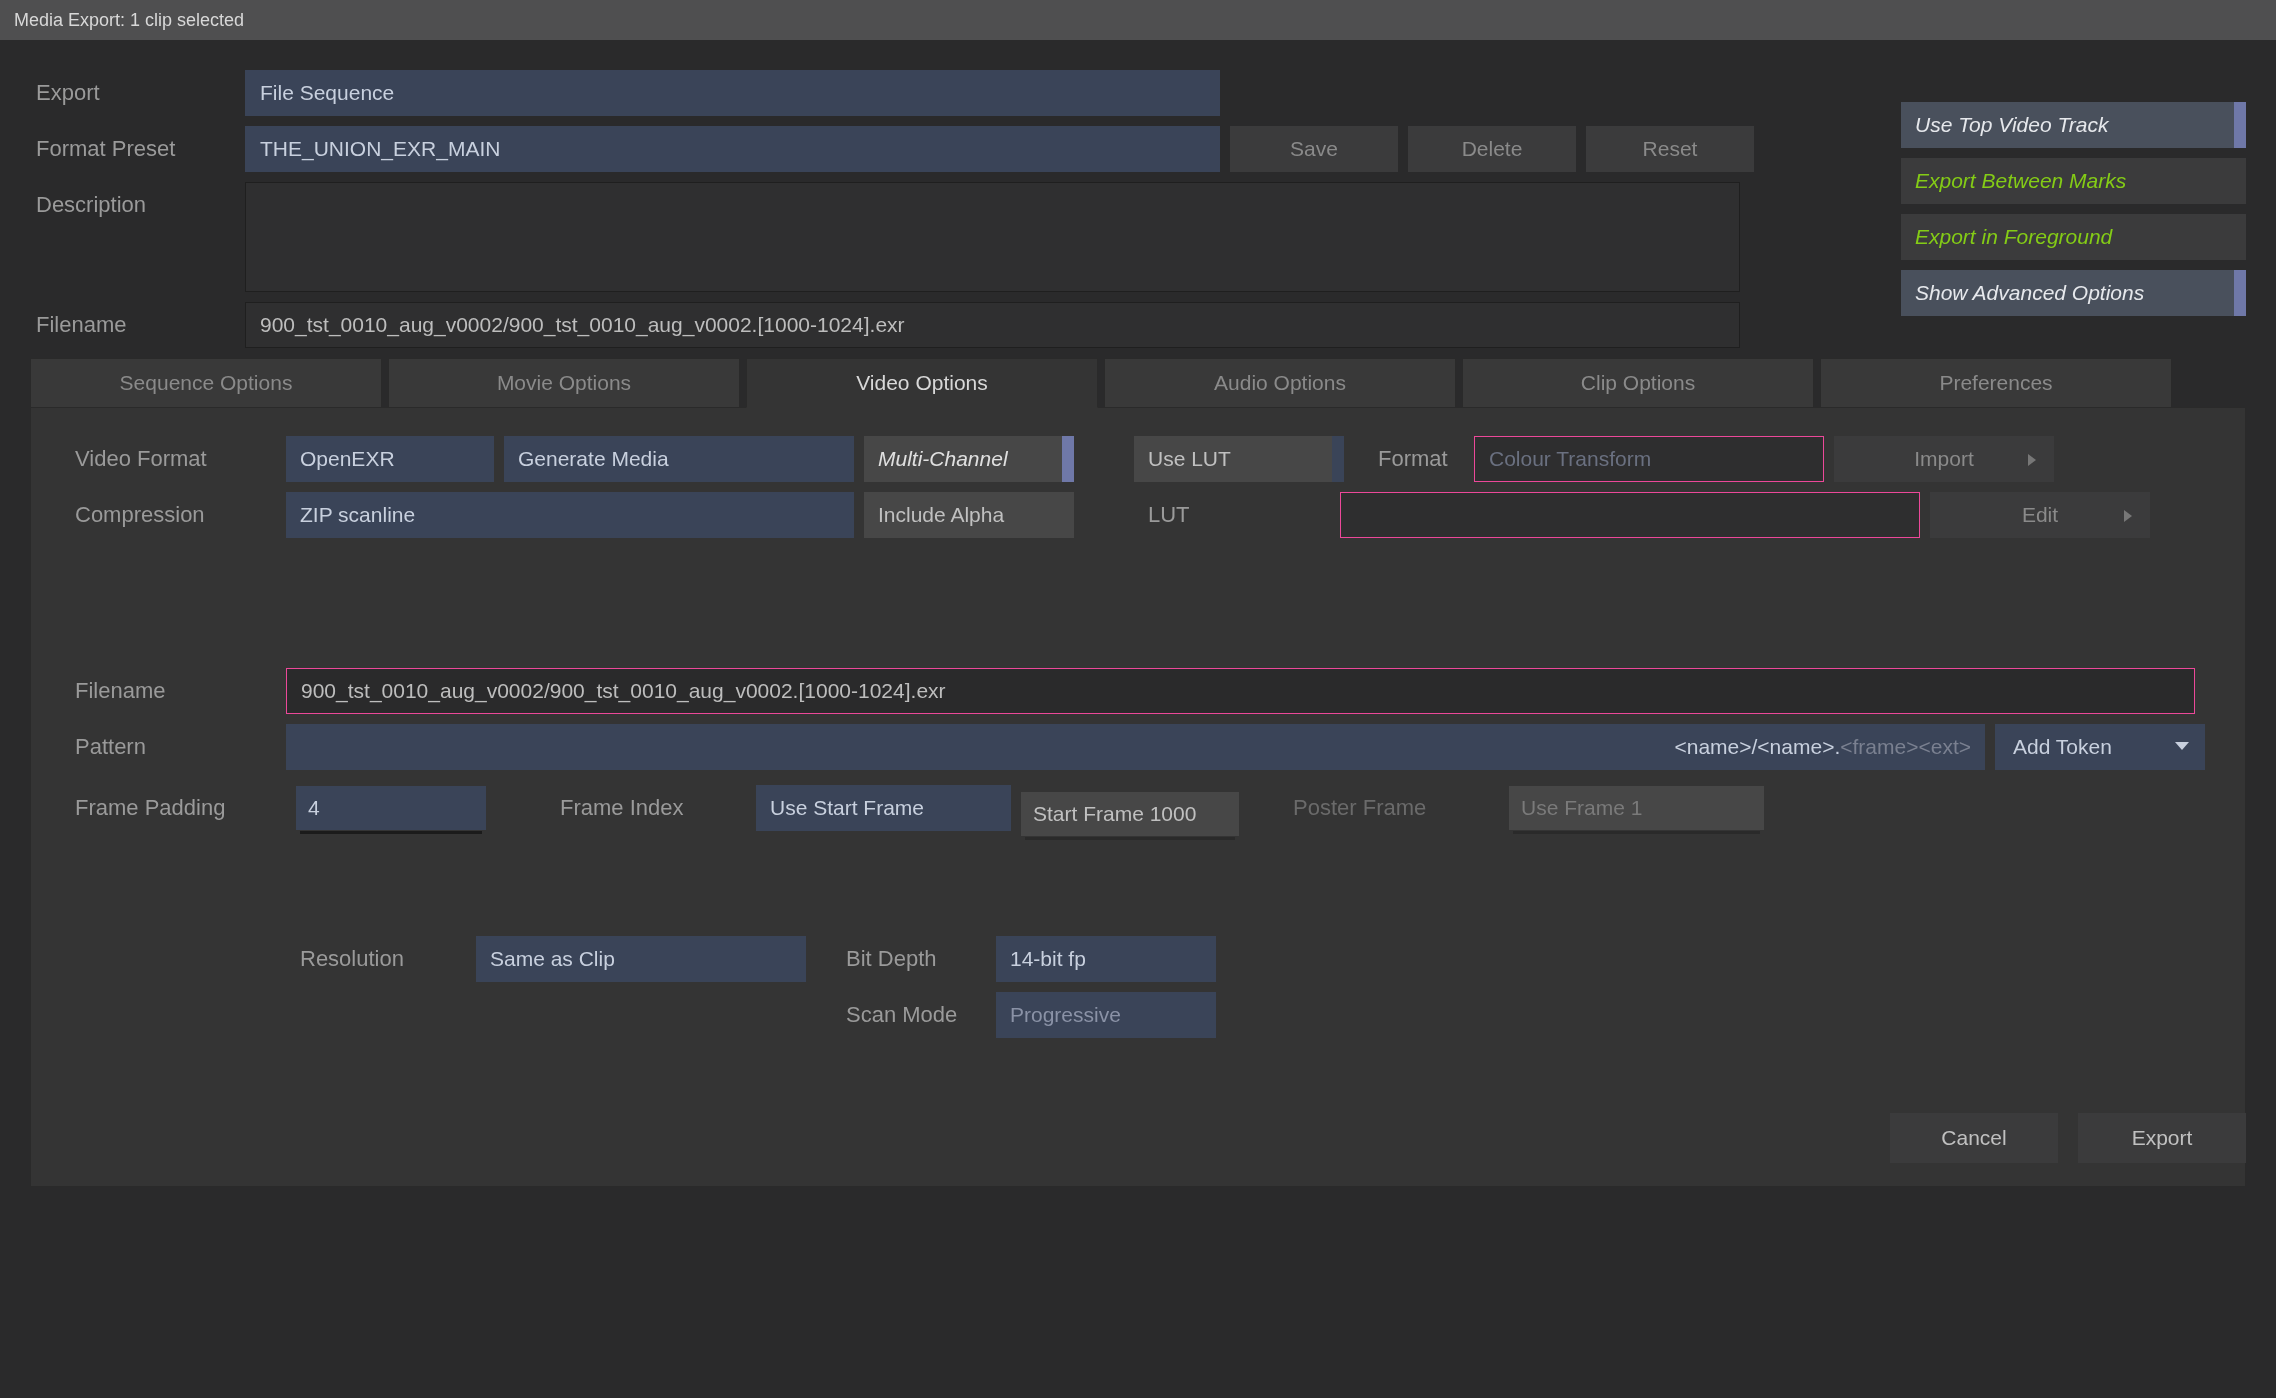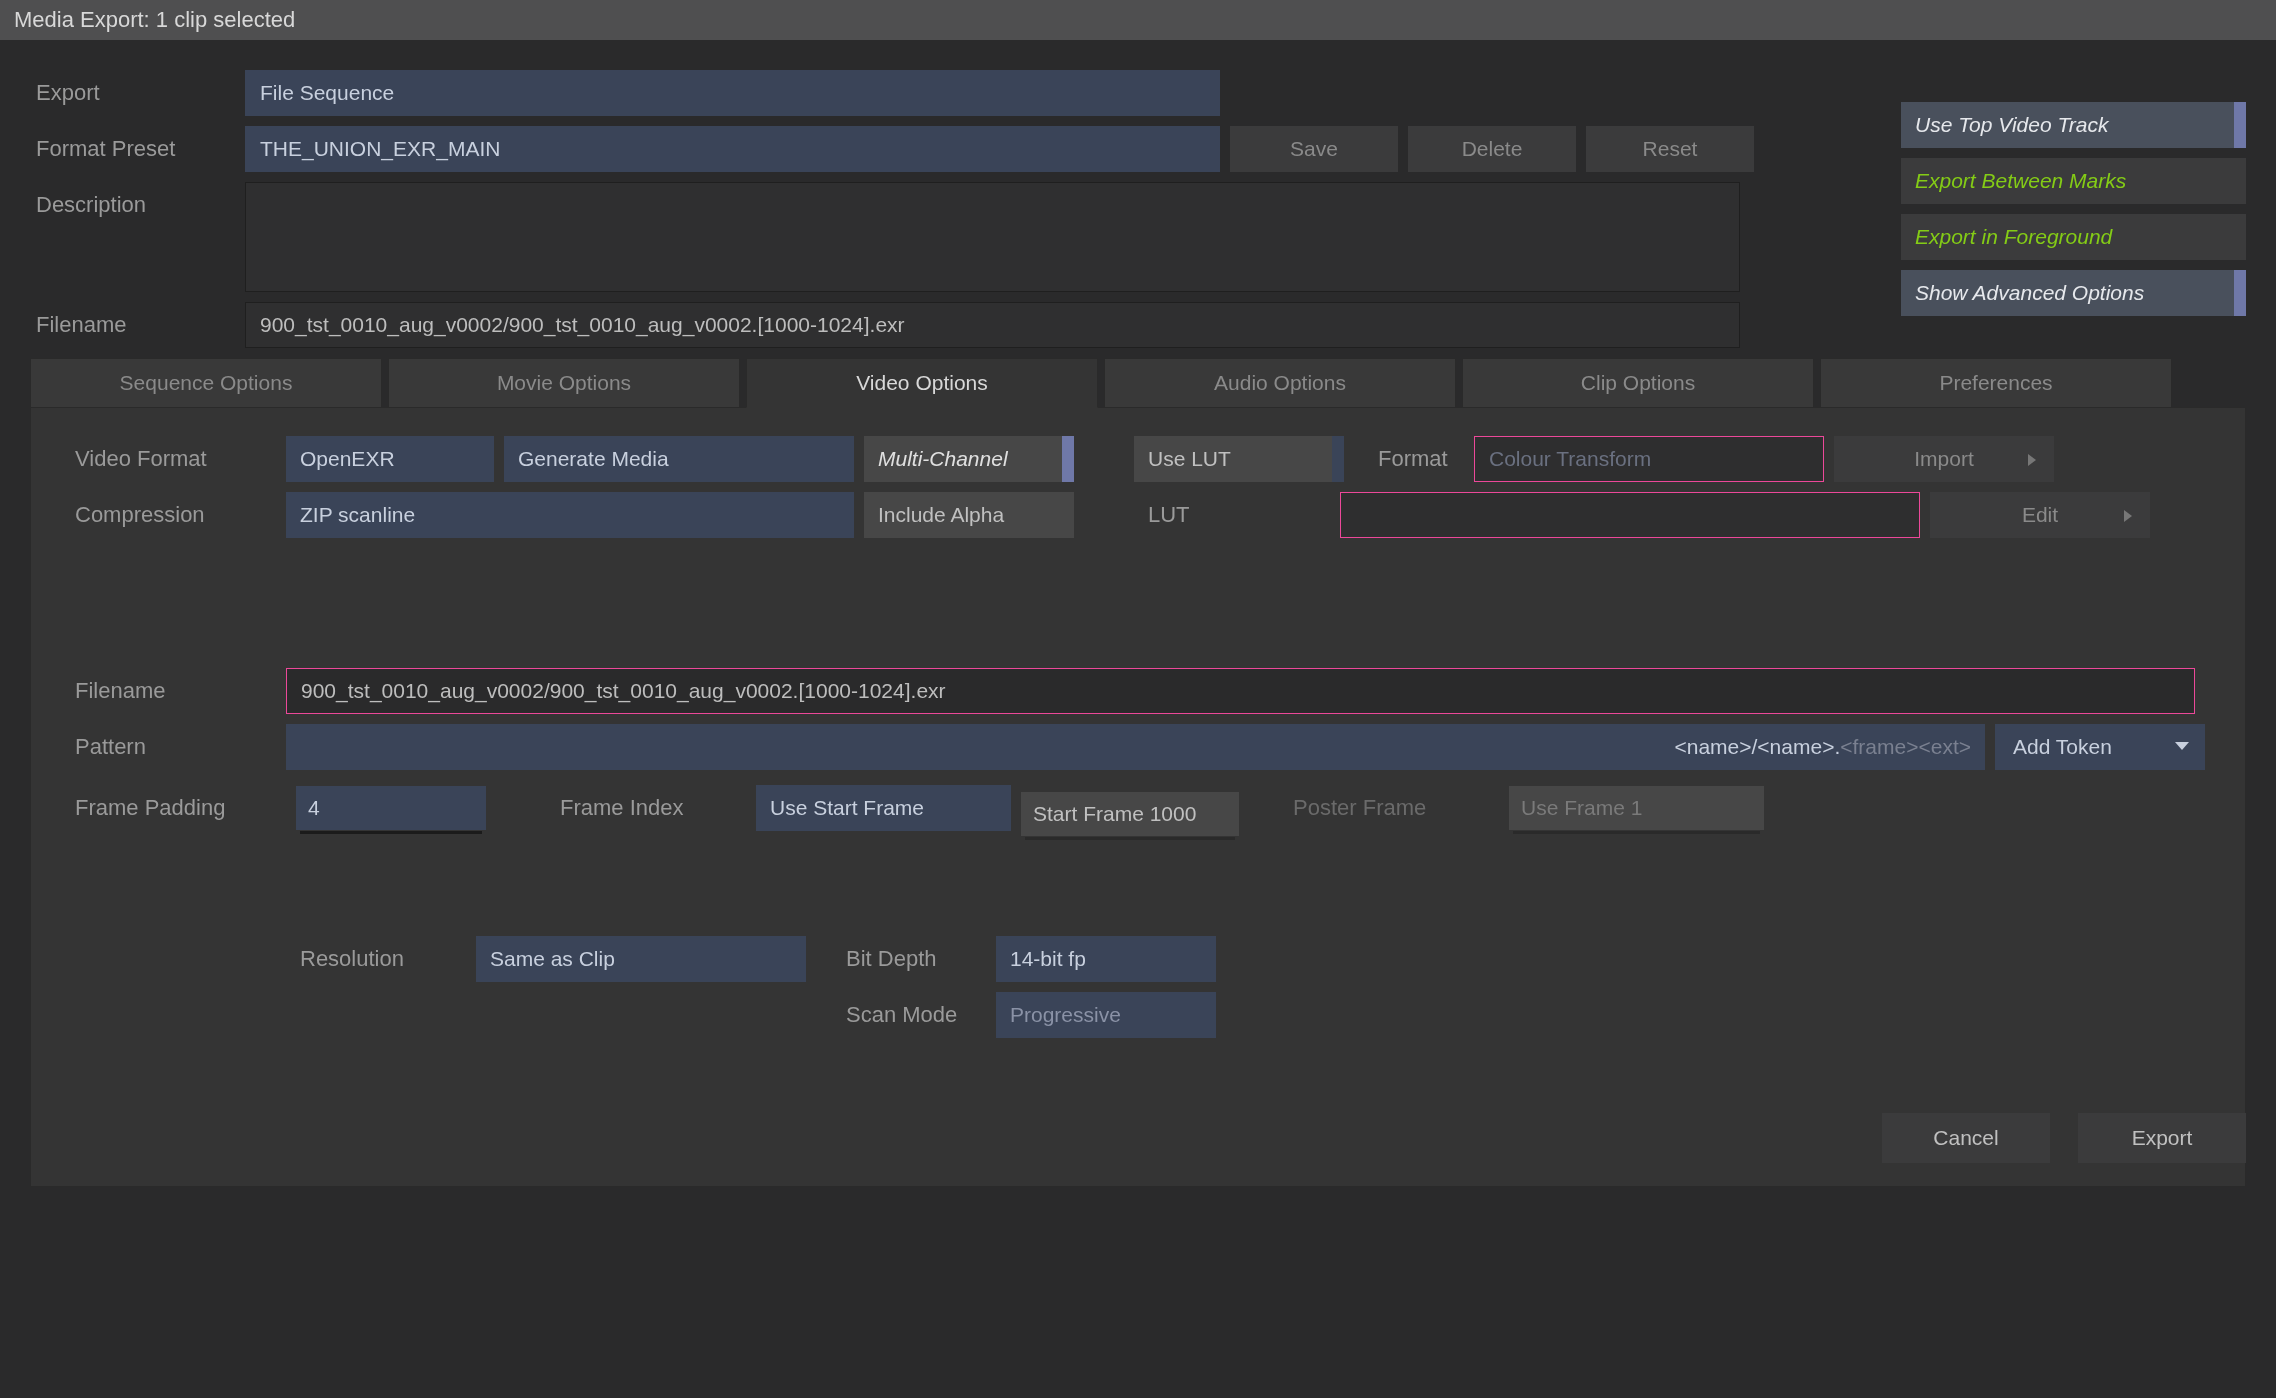--- a/index.html
+++ b/index.html
@@ -1,18 +1,18 @@
 <!DOCTYPE html>
 <html><head>
 <meta charset="utf-8">
 <style>
   * { box-sizing: border-box; margin: 0; padding: 0; font-family: "Segoe UI", "Helvetica Neue", Arial, sans-serif; }
   html, body { width: 2276px; height: 1398px; background: #1a1a1b; color: #b8b8b8; font-size: 21px; }
   .window { width: 2276px; height: 1398px; background: #2a2a2b; position: relative; }
-  .titlebar { background: #4f4f50; height: 40px; line-height: 40px; padding-left: 14px; color: #d8d8d8; font-size: 22px; }
+  .titlebar { background: #4f4f50; height: 40px; line-height: 40px; padding-left: 14px; color: #d8d8d8; font-size: 18px; }
   .body { padding: 30px 30px 0 30px; position: relative; }
 
   .row { display: flex; align-items: stretch; margin-bottom: 10px; }
   .label-col { flex: 0 0 215px; color: #9a9a9a; font-size: 22px; display: flex; align-items: center; padding: 10px 6px; }
   .field { background: #3a4458; color: #c8d0de; padding: 10px 14px; height: 46px; display: flex; align-items: center; border: 1px solid transparent; }
 
   .dropdown-940 { width: 975px; }
   .save-row-btn { flex: 0 0 168px; background: #3b3b3c; color: #8a8a8a; height: 46px; display: flex; align-items: center; justify-content: center; margin-left: 10px; cursor: pointer; }
   .right-toggles { position: absolute; right: 30px; width: 345px; }
   .toggle { background: #3b3b3c; height: 46px; display: flex; align-items: center; padding: 0 14px; color: #84cc16; font-style: italic; margin-bottom: 10px; position: relative; cursor: pointer; }
@@ -42,21 +42,21 @@
   .pattern-box .tok { color: #c8d0de; }
   .pattern-box .faded { color: #7a8090; }
   .add-token { background: #3a4458; width: 210px; height: 46px; display: flex; align-items: center; padding: 0 18px; color: #c8d0de; position: relative; margin-left: 10px; cursor: pointer; }
   .add-token .arrow { position: absolute; right: 16px; top: 18px; width: 0; height: 0; border-left: 7px solid transparent; border-right: 7px solid transparent; border-top: 8px solid #c8d0de; }
 
   .numfield { background: #3a4458; height: 44px; display: flex; align-items: center; padding: 0 12px; color: #c8d0de; position: relative; }
   .numfield.gray { background: #474747; color: #c0c0c0; }
   .numfield .underline { position: absolute; bottom: -4px; left: 4px; right: 4px; height: 3px; background: #1b1b1b; }
   .numfield .underthin { position: absolute; bottom: -4px; left: 4px; right: 4px; height: 3px; background: #2a2a2a; }
 
-  .footer { position: absolute; bottom: 24px; right: 30px; display: flex; gap: 28px; }
+  .footer { position: absolute; bottom: 24px; right: 30px; display: flex; gap: 20px; }
   .footer .fbtn { width: 168px; height: 50px; background: #3b3b3c; color: #c0c0c0; display: flex; align-items: center; justify-content: center; cursor: pointer; }
 
   svg.tri { width: 10px; height: 12px; }
 </style>
 </head>
 <body>
 
 <div class="window">
   <div class="titlebar">Media Export: 1 clip selected</div>
 

